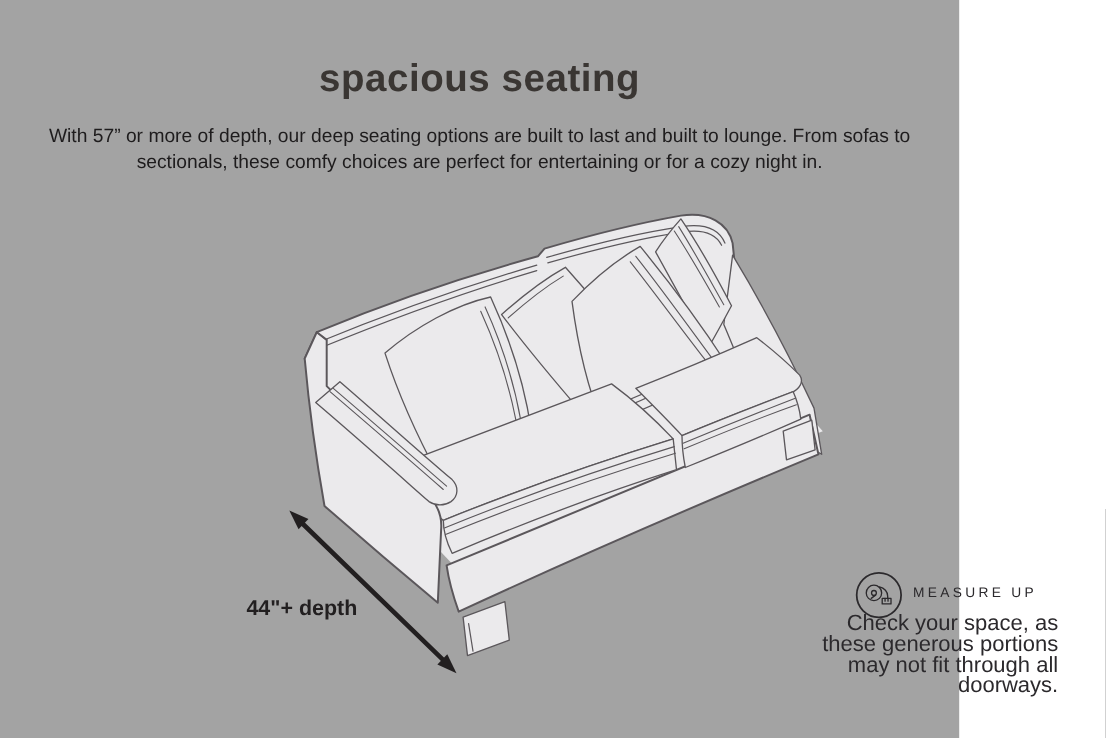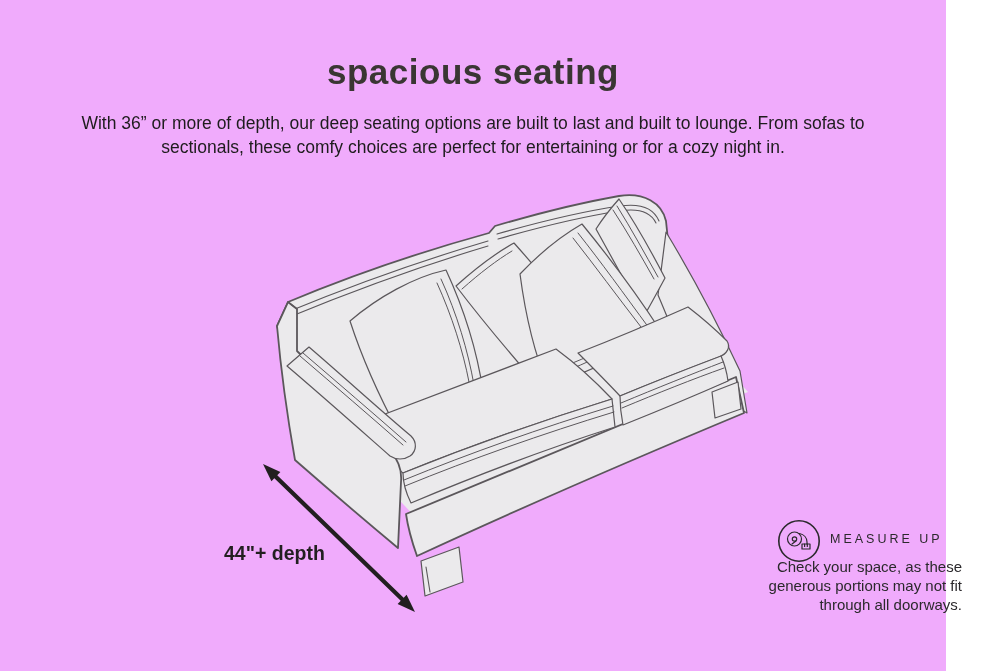--- a/index.html
+++ b/index.html
@@ -2,21 +2,21 @@
 <html style="--title-color: #3a3633; --body-color: #1e1c1d; --sofa-fill: #ebeaec; --sofa-stroke: #5b575b; --arrow-color: #221f20; --measure-color: #2b292c;"><head>
 <meta charset="utf-8">
 <style>
   html,body{margin:0;padding:0;}
   body{
     width:1005px;height:671px;
     background:#ffffff;
     font-family:"Liberation Sans","DejaVu Sans",sans-serif;
     overflow:hidden;
   }
-  #stage{position:relative;width:946px;height:671px;background:#f0abfc;}
+  #stage{position:relative;width:872px;height:671px;background:#a3a3a3;}
 
   .page-title{
     position:absolute;top:52px;left:0;width:100%;
     text-align:center;
     font-size:35px;font-weight:bold;letter-spacing:0.5px;
     color:var(--title-color,#3a3633);
   }
   .intro{
     position:absolute;top:112px;left:50%;transform:translateX(-50%);
     width:836px;
@@ -42,35 +42,35 @@
   }
   .measure-heading{
     position:absolute;left:830px;top:532px;
     font-size:12.5px;font-weight:normal;letter-spacing:3px;
     color:var(--measure-color,#2b292c);
     white-space:nowrap;
   }
   .measure-body{
     position:absolute;left:733px;top:558px;width:229px;
     text-align:right;
-    font-size:15px;line-height:18.8px;
+    font-size:20px;line-height:18.8px;
     color:var(--measure-color,#2b292c);
   }
   #measure-icon-svg{position:absolute;left:773px;top:515px;}
   .mu-stroke{fill:none;stroke:var(--measure-color,#2b292c);stroke-width:1.6;stroke-linecap:round;stroke-linejoin:round;}
   .mu-thin{fill:none;stroke:var(--measure-color,#2b292c);stroke-width:1.2;stroke-linecap:round;stroke-linejoin:round;}
 </style>
 </head>
 <body>
 
 <div id="stage">
 
   <div class="page-title">spacious seating</div>
 
-  <div class="intro">With 36” or more of depth, our deep seating options are built to last and built to lounge. From sofas to sectionals, these comfy choices are perfect for entertaining or for a cozy night in.</div>
+  <div class="intro">With 57” or more of depth, our deep seating options are built to last and built to lounge. From sofas to sectionals, these comfy choices are perfect for entertaining or for a cozy night in.</div>
 
   <svg id="diagram-svg" width="1005" height="671" viewBox="0 0 1005 671">
 
     <g>
 
       <path class="shape" d="M 277,326 L 288,302 C 350,276 420,252 489,233 L 495,226 C 546,211 585,202 619,196 C 644,192 662,203 666,221 L 670,260 L 673,300 L 560,365 L 310,432 Z"></path>
       <path class="inner" d="M 285,313 C 348,287 420,261 488,241"></path>
       <path class="inner" d="M 287,318 C 350,292 421,266 488,246"></path>
       <path class="inner" d="M 497,234 C 546,220 585,211 620,206 C 641,203 654,209 659,221"></path>
       <path class="inner" d="M 498,239 C 547,225 586,216 620,211 C 639,208 651,213 656,223"></path>

